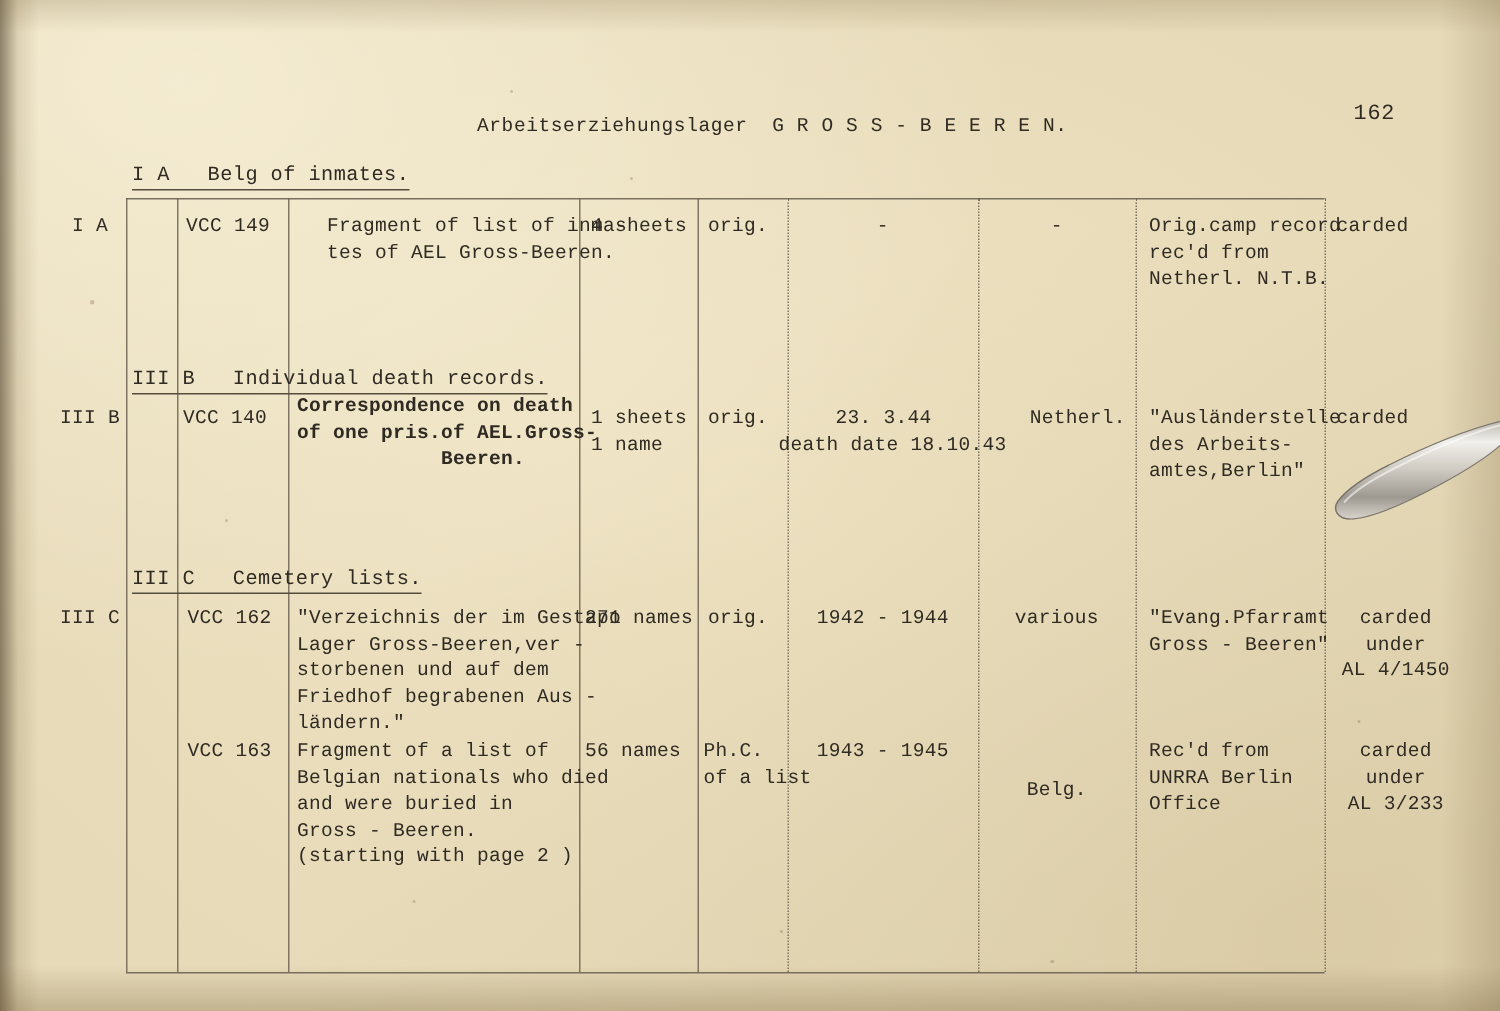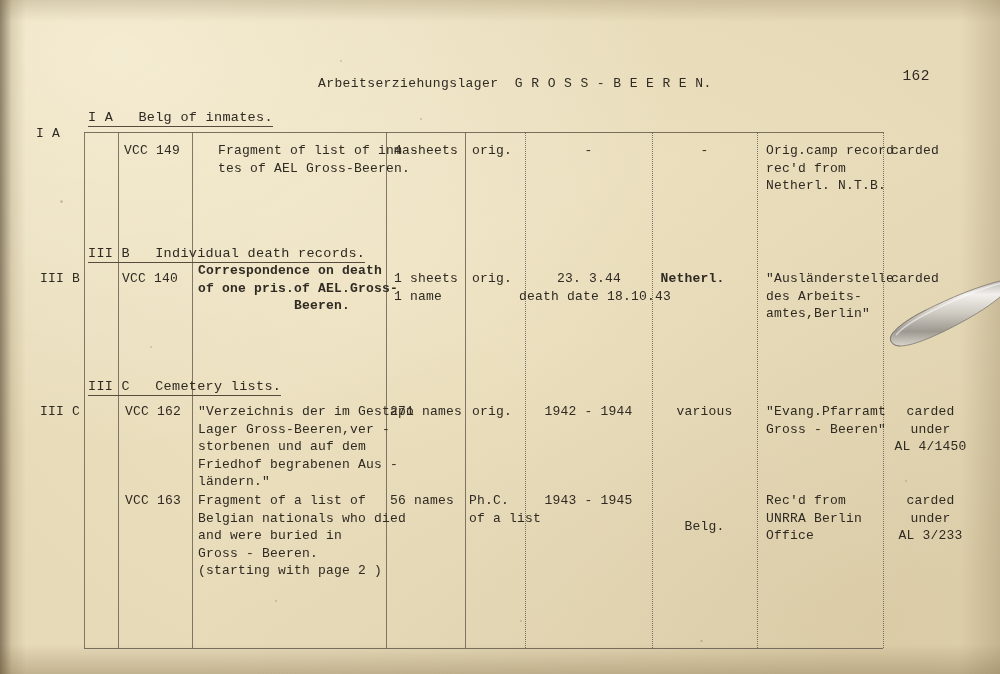--- a/index.html
+++ b/index.html
@@ -167,21 +167,21 @@
     <div class="vrule dotted" style="left:503px;"></div>
     <div class="vrule dotted" style="left:630px;"></div>
     <div class="vrule dotted" style="left:735px;"></div>
     <div class="vrule dotted" style="left:861px;"></div>
 
     <div class="hline" style="left:62px;width:799px;top:118px;"></div>
     <div class="hline" style="left:62px;width:799px;top:634px;"></div>
 
     <div class="section-head" style="left:66px;top:96px;">I A   Belg of inmates.</div>
 
-    <div class="cell" style="left:14px;top:111px;width:48px;text-align:left;">I A</div>
+    <div class="cell" style="left:14px;top:128px;width:48px;text-align:center;">I A</div>
     <div class="cell" style="left:102px;top:128px;">VCC 149</div>
     <div class="cell" style="left:176px;top:128px;margin-left:20px;">Fragment of list of inma-
 tes of AEL Gross-Beeren.</div>
     <div class="cell" style="left:372px;top:128px;">4 sheets</div>
     <div class="cell" style="left:450px;top:128px;">orig.</div>
     <div class="cell center" style="left:503px;top:128px;width:127px;">-</div>
     <div class="cell center" style="left:630px;top:128px;width:105px;">-</div>
     <div class="cell" style="left:744px;top:128px;">Orig.camp record
 rec'd from
 Netherl. N.T.B.</div>
@@ -192,21 +192,21 @@
     <div class="cell" style="left:14px;top:256px;width:48px;text-align:center;">III B</div>
     <div class="cell" style="left:100px;top:256px;">VCC 140</div>
     <div class="cell" style="left:176px;top:248px;font-weight:bold;">Correspondence on death
 of one pris.of AEL.Gross-
             Beeren.</div>
     <div class="cell" style="left:372px;top:256px;">1 sheets
 1 name</div>
     <div class="cell" style="left:450px;top:256px;">orig.</div>
     <div class="cell center" style="left:497px;top:256px;width:140px;">23. 3.44
 death date 18.10.43</div>
-    <div class="cell center" style="left:618px;top:256px;width:105px;font-weight:bold;">Netherl.</div>
+    <div class="cell center" style="left:644px;top:256px;width:105px;">Netherl.</div>
     <div class="cell" style="left:744px;top:256px;">"Ausländerstelle
 des Arbeits-
 amtes,Berlin"</div>
     <div class="cell" style="left:869px;top:256px;">carded</div>
 
     <div class="section-head" style="left:66px;top:365px;">III C   Cemetery lists.</div>
 
     <div class="cell" style="left:14px;top:389px;width:48px;text-align:center;">III C</div>
     <div class="cell" style="left:103px;top:389px;">VCC 162</div>
     <div class="cell" style="left:176px;top:389px;">"Verzeichnis der im Gestapo

